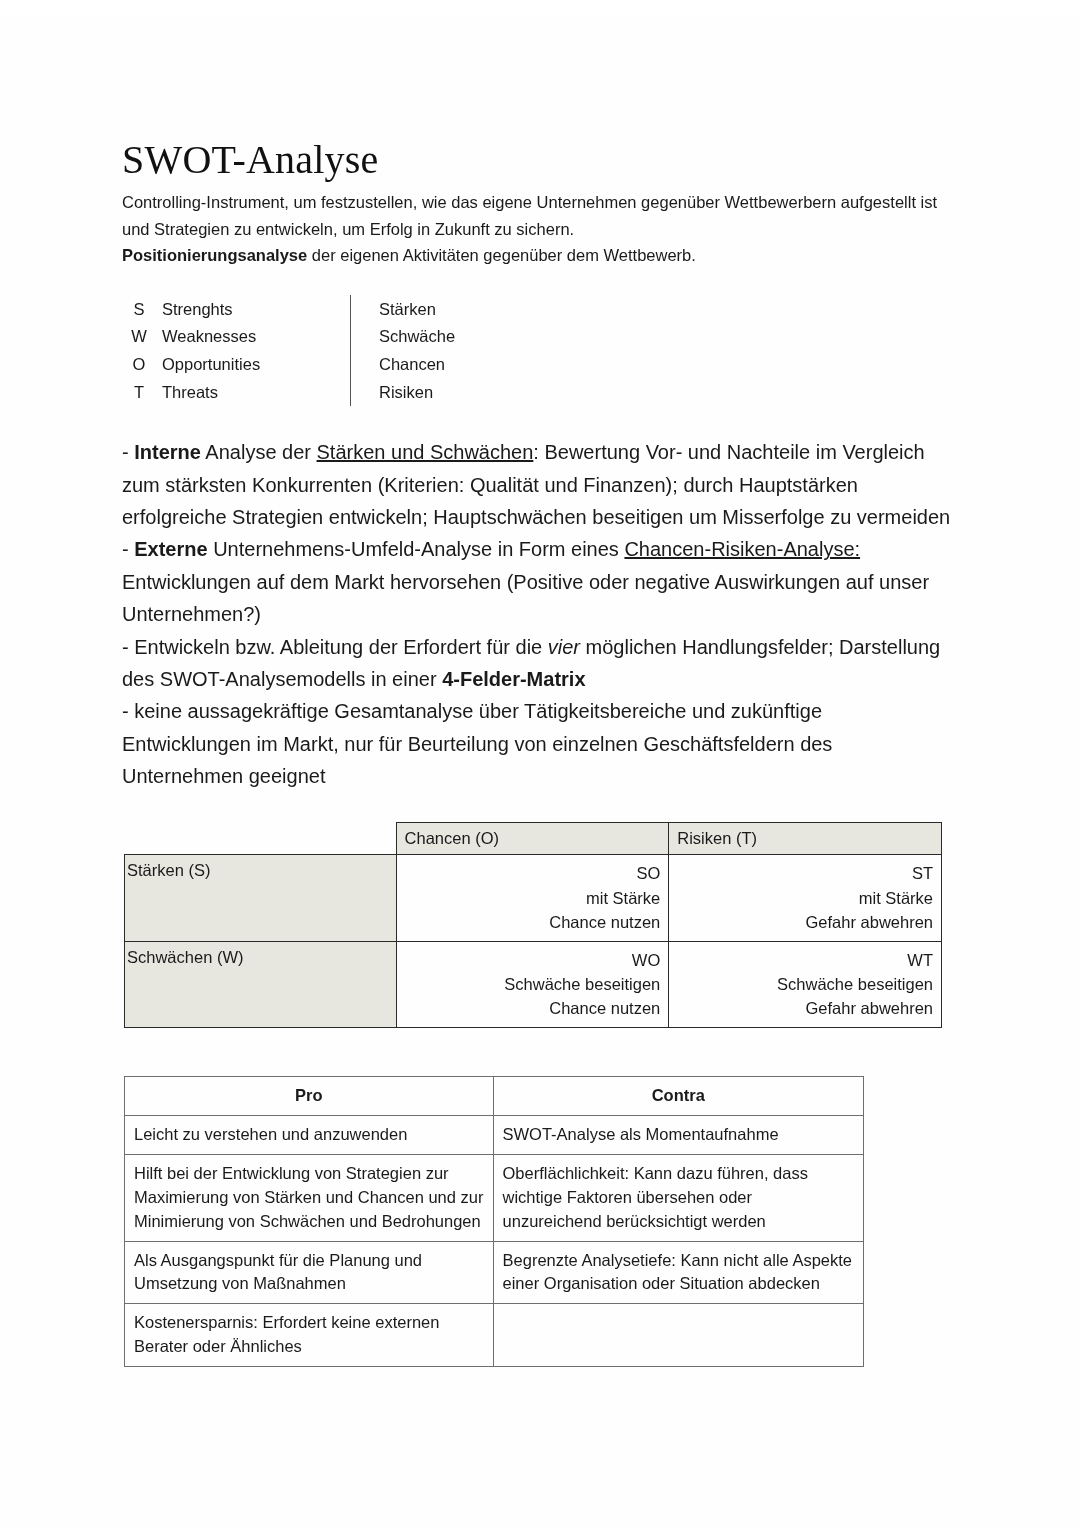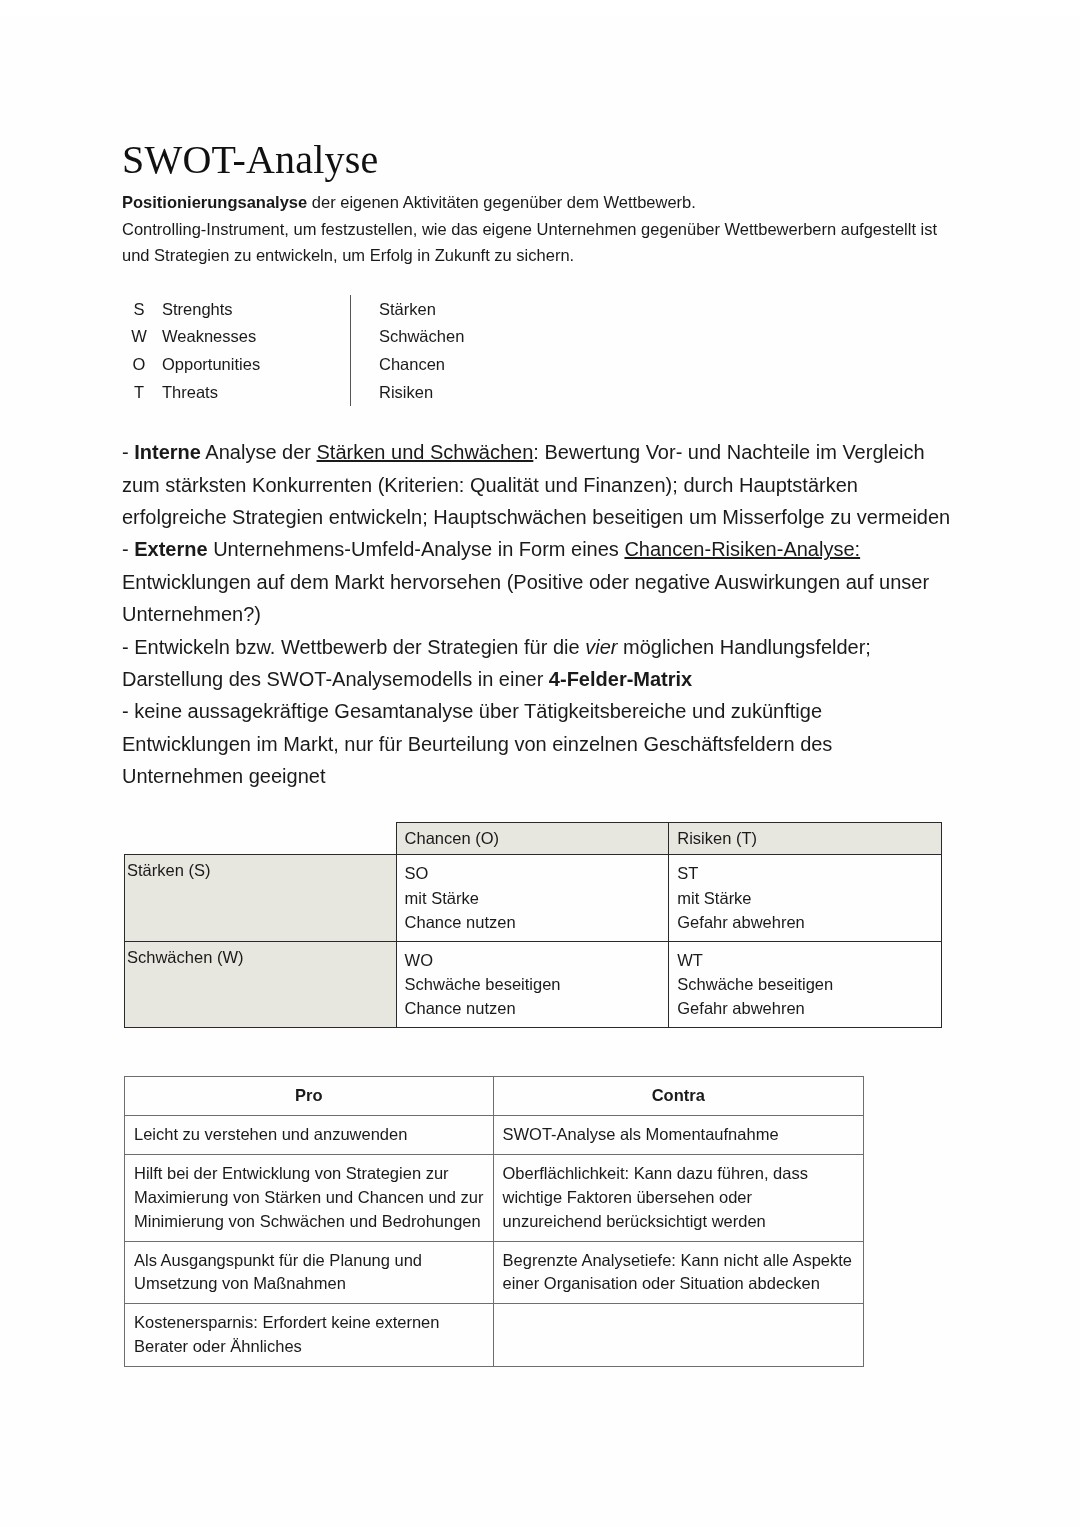--- a/index.html
+++ b/index.html
@@ -101,21 +101,21 @@
     background: #e8e7df;
     text-align: left;
     border-bottom: 1px solid #2a2a2a;
   }
   table.matrix td.rowhead {
     background: #e8e7df;
     width: 272px;
     padding-left: 2px;
   }
   table.matrix td.cell {
-    text-align: left;
+    text-align: right;
     line-height: 1.48;
     width: 273px;
   }
 
   
   table.procon {
     margin-top: 48px;
     margin-left: 2px;
     border-collapse: collapse;
     width: 740px;
@@ -137,53 +137,53 @@
 </style>
 </head>
 <body>
 
 <div class="page">
   <div class="content">
 
     <h1 class="title">SWOT-Analyse</h1>
 
     <div>
+      <p class="intro">Controlling-Instrument, um festzustellen, wie das eigene Unternehmen gegenüber Wettbewerbern aufgestellt ist und Strategien zu entwickeln, um Erfolg in Zukunft zu sichern.</p>
       <p class="intro"><b>Positionierungsanalyse</b><span> der eigenen Aktivitäten gegenüber dem Wettbewerb.</span></p>
-      <p class="intro">Controlling-Instrument, um festzustellen, wie das eigene Unternehmen gegenüber Wettbewerbern aufgestellt ist und Strategien zu entwickeln, um Erfolg in Zukunft zu sichern.</p>
     </div>
 
     <table class="legend">
       <tbody>
         <tr>
           <td class="letter">S</td>
           <td class="eng">Strenghts</td>
           <td class="ger">Stärken</td>
         </tr>
         <tr>
           <td class="letter">W</td>
           <td class="eng">Weaknesses</td>
-          <td class="ger">Schwächen</td>
+          <td class="ger">Schwäche</td>
         </tr>
         <tr>
           <td class="letter">O</td>
           <td class="eng">Opportunities</td>
           <td class="ger">Chancen</td>
         </tr>
         <tr>
           <td class="letter">T</td>
           <td class="eng">Threats</td>
           <td class="ger">Risiken</td>
         </tr>
       </tbody>
     </table>
 
     <div class="bullets">
       <p><span>- </span><b>Interne</b><span> Analyse der </span><span class="u">Stärken und Schwächen</span><span>: Bewertung Vor- und Nachteile im Vergleich zum stärksten Konkurrenten (Kriterien: Qualität und Finanzen); durch Hauptstärken erfolgreiche Strategien entwickeln; Hauptschwächen beseitigen um Misserfolge zu vermeiden</span></p>
       <p><span>- </span><b>Externe</b><span> Unternehmens-Umfeld-Analyse in Form eines </span><span class="u">Chancen-Risiken-Analyse:</span><span> Entwicklungen auf dem Markt hervorsehen (Positive oder negative Auswirkungen auf unser Unternehmen?)</span></p>
-      <p><span>- Entwickeln bzw. Wettbewerb der Strategien für die </span><span class="it">vier</span><span> möglichen Handlungsfelder; Darstellung des SWOT-Analysemodells in einer </span><b>4-Felder-Matrix</b></p>
+      <p><span>- Entwickeln bzw. Ableitung der Erfordert für die </span><span class="it">vier</span><span> möglichen Handlungsfelder; Darstellung des SWOT-Analysemodells in einer </span><b>4-Felder-Matrix</b></p>
       <p><span>- keine aussagekräftige Gesamtanalyse über Tätigkeitsbereiche und zukünftige Entwicklungen im Markt, nur für Beurteilung von einzelnen Geschäftsfeldern des Unternehmen geeignet</span></p>
     </div>
 
     <table class="matrix">
       <tbody>
         <tr>
           <td class="hdr-blank"></td>
           <td class="hdr">Chancen (O)</td>
           <td class="hdr">Risiken (T)</td>
         </tr>

